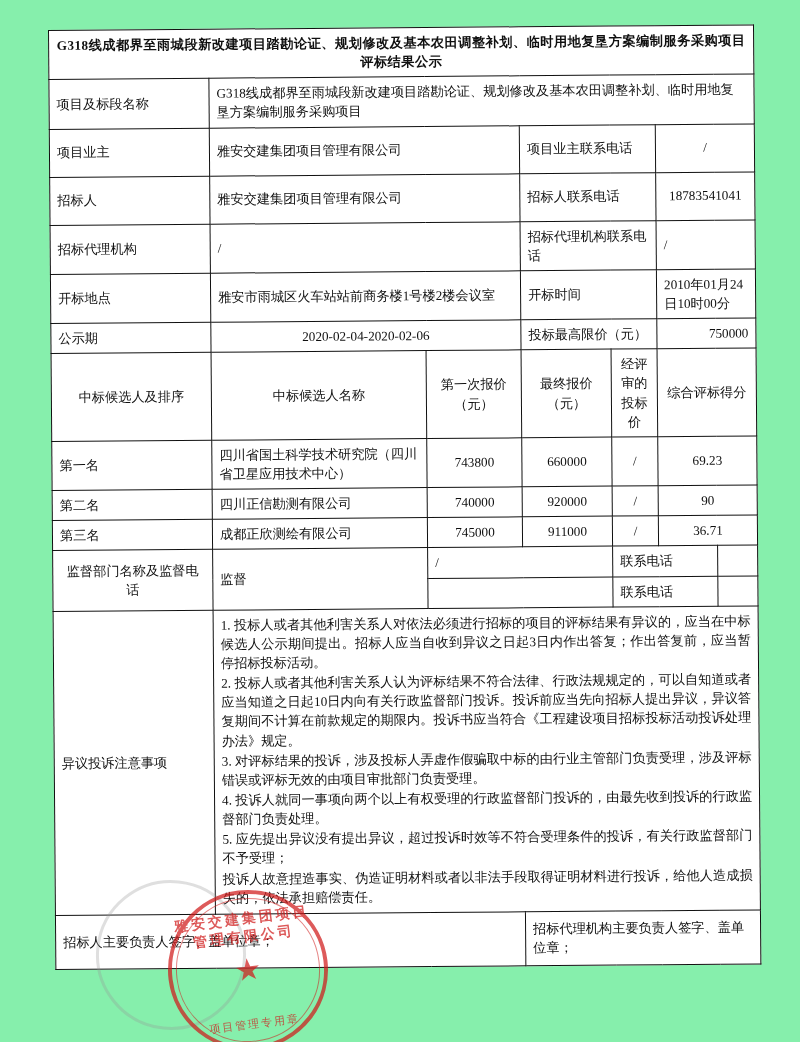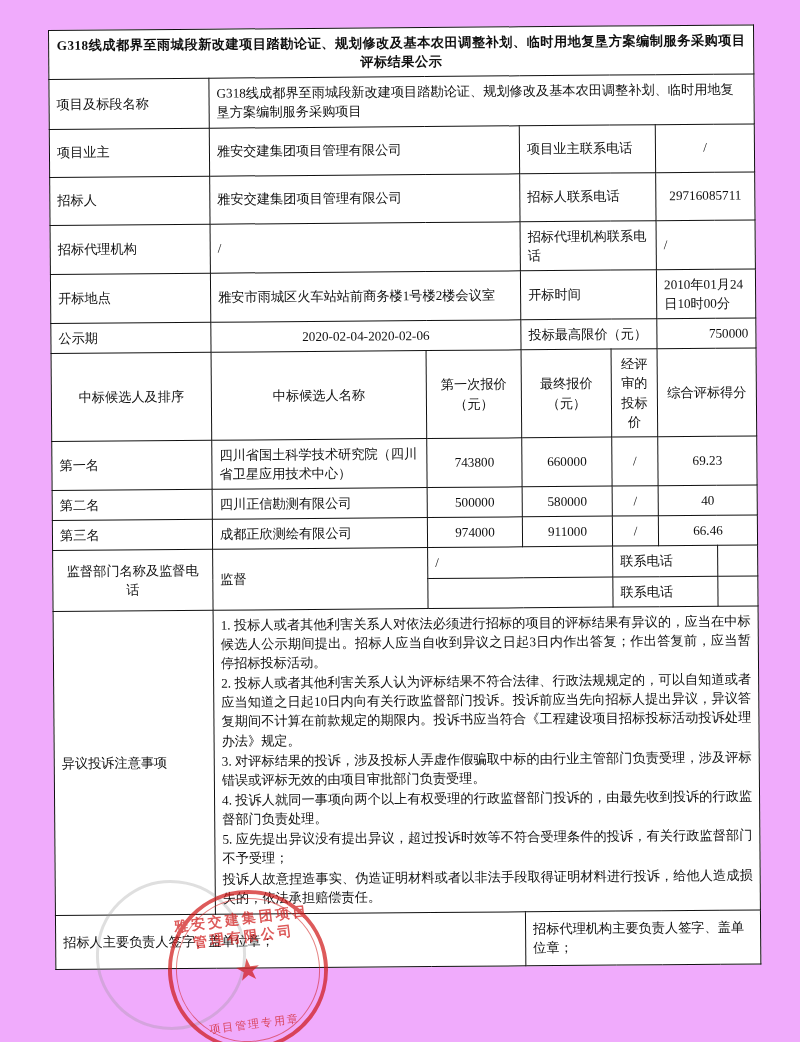--- a/index.html
+++ b/index.html
@@ -5,21 +5,21 @@
   * { box-sizing: border-box; }
   html, body {
     margin: 0; padding: 0;
     width: 800px; height: 1042px;
     background: #ffffff;
     font-family: "Liberation Serif", "DejaVu Serif", serif;
   }
   #page {
     position: relative;
     width: 800px; height: 1042px;
-    background: #f0abfc;
+    background: #86efac;
     overflow: hidden;
   }
   
   #sheet {
     position: absolute;
     left: 48px; top: 30px;
     width: 706px;
     transform: rotate(-0.45deg);
     transform-origin: top left;
   }
@@ -138,21 +138,21 @@
         <td class="label tall">项目业主</td>
         <td colspan="2">雅安交建集团项目管理有限公司</td>
         <td colspan="2">项目业主联系电话</td>
         <td colspan="2" class="ctr">/</td>
       </tr>
 
       <tr>
         <td class="label tall">招标人</td>
         <td colspan="2">雅安交建集团项目管理有限公司</td>
         <td colspan="2">招标人联系电话</td>
-        <td colspan="2" class="ctr">29716085711</td>
+        <td colspan="2" class="ctr">18783541041</td>
       </tr>
 
       <tr>
         <td class="label">招标代理机构</td>
         <td colspan="2">/</td>
         <td colspan="2">招标代理机构联系电话</td>
         <td colspan="2">/</td>
       </tr>
 
       <tr>
@@ -183,33 +183,33 @@
         <td>四川省国土科学技术研究院（四川省卫星应用技术中心）</td>
         <td class="ctr">743800</td>
         <td class="ctr">660000</td>
         <td class="ctr">/</td>
         <td class="ctr" colspan="2">69.23</td>
       </tr>
 
       <tr>
         <td>第二名</td>
         <td>四川正信勘测有限公司</td>
-        <td class="ctr">500000</td>
-        <td class="ctr">580000</td>
+        <td class="ctr">740000</td>
+        <td class="ctr">920000</td>
         <td class="ctr">/</td>
-        <td class="ctr" colspan="2">40</td>
+        <td class="ctr" colspan="2">90</td>
       </tr>
 
       <tr>
         <td>第三名</td>
         <td>成都正欣测绘有限公司</td>
-        <td class="ctr">974000</td>
+        <td class="ctr">745000</td>
         <td class="ctr">911000</td>
         <td class="ctr">/</td>
-        <td class="ctr" colspan="2">66.46</td>
+        <td class="ctr" colspan="2">36.71</td>
       </tr>
 
       <tr>
         <td rowspan="2" class="ctr">监督部门名称及监督电话</td>
         <td rowspan="2" style="width:60px;">监督</td>
         <td colspan="2">/</td>
         <td colspan="2">联系电话</td>
         <td></td>
       </tr>
       <tr>

